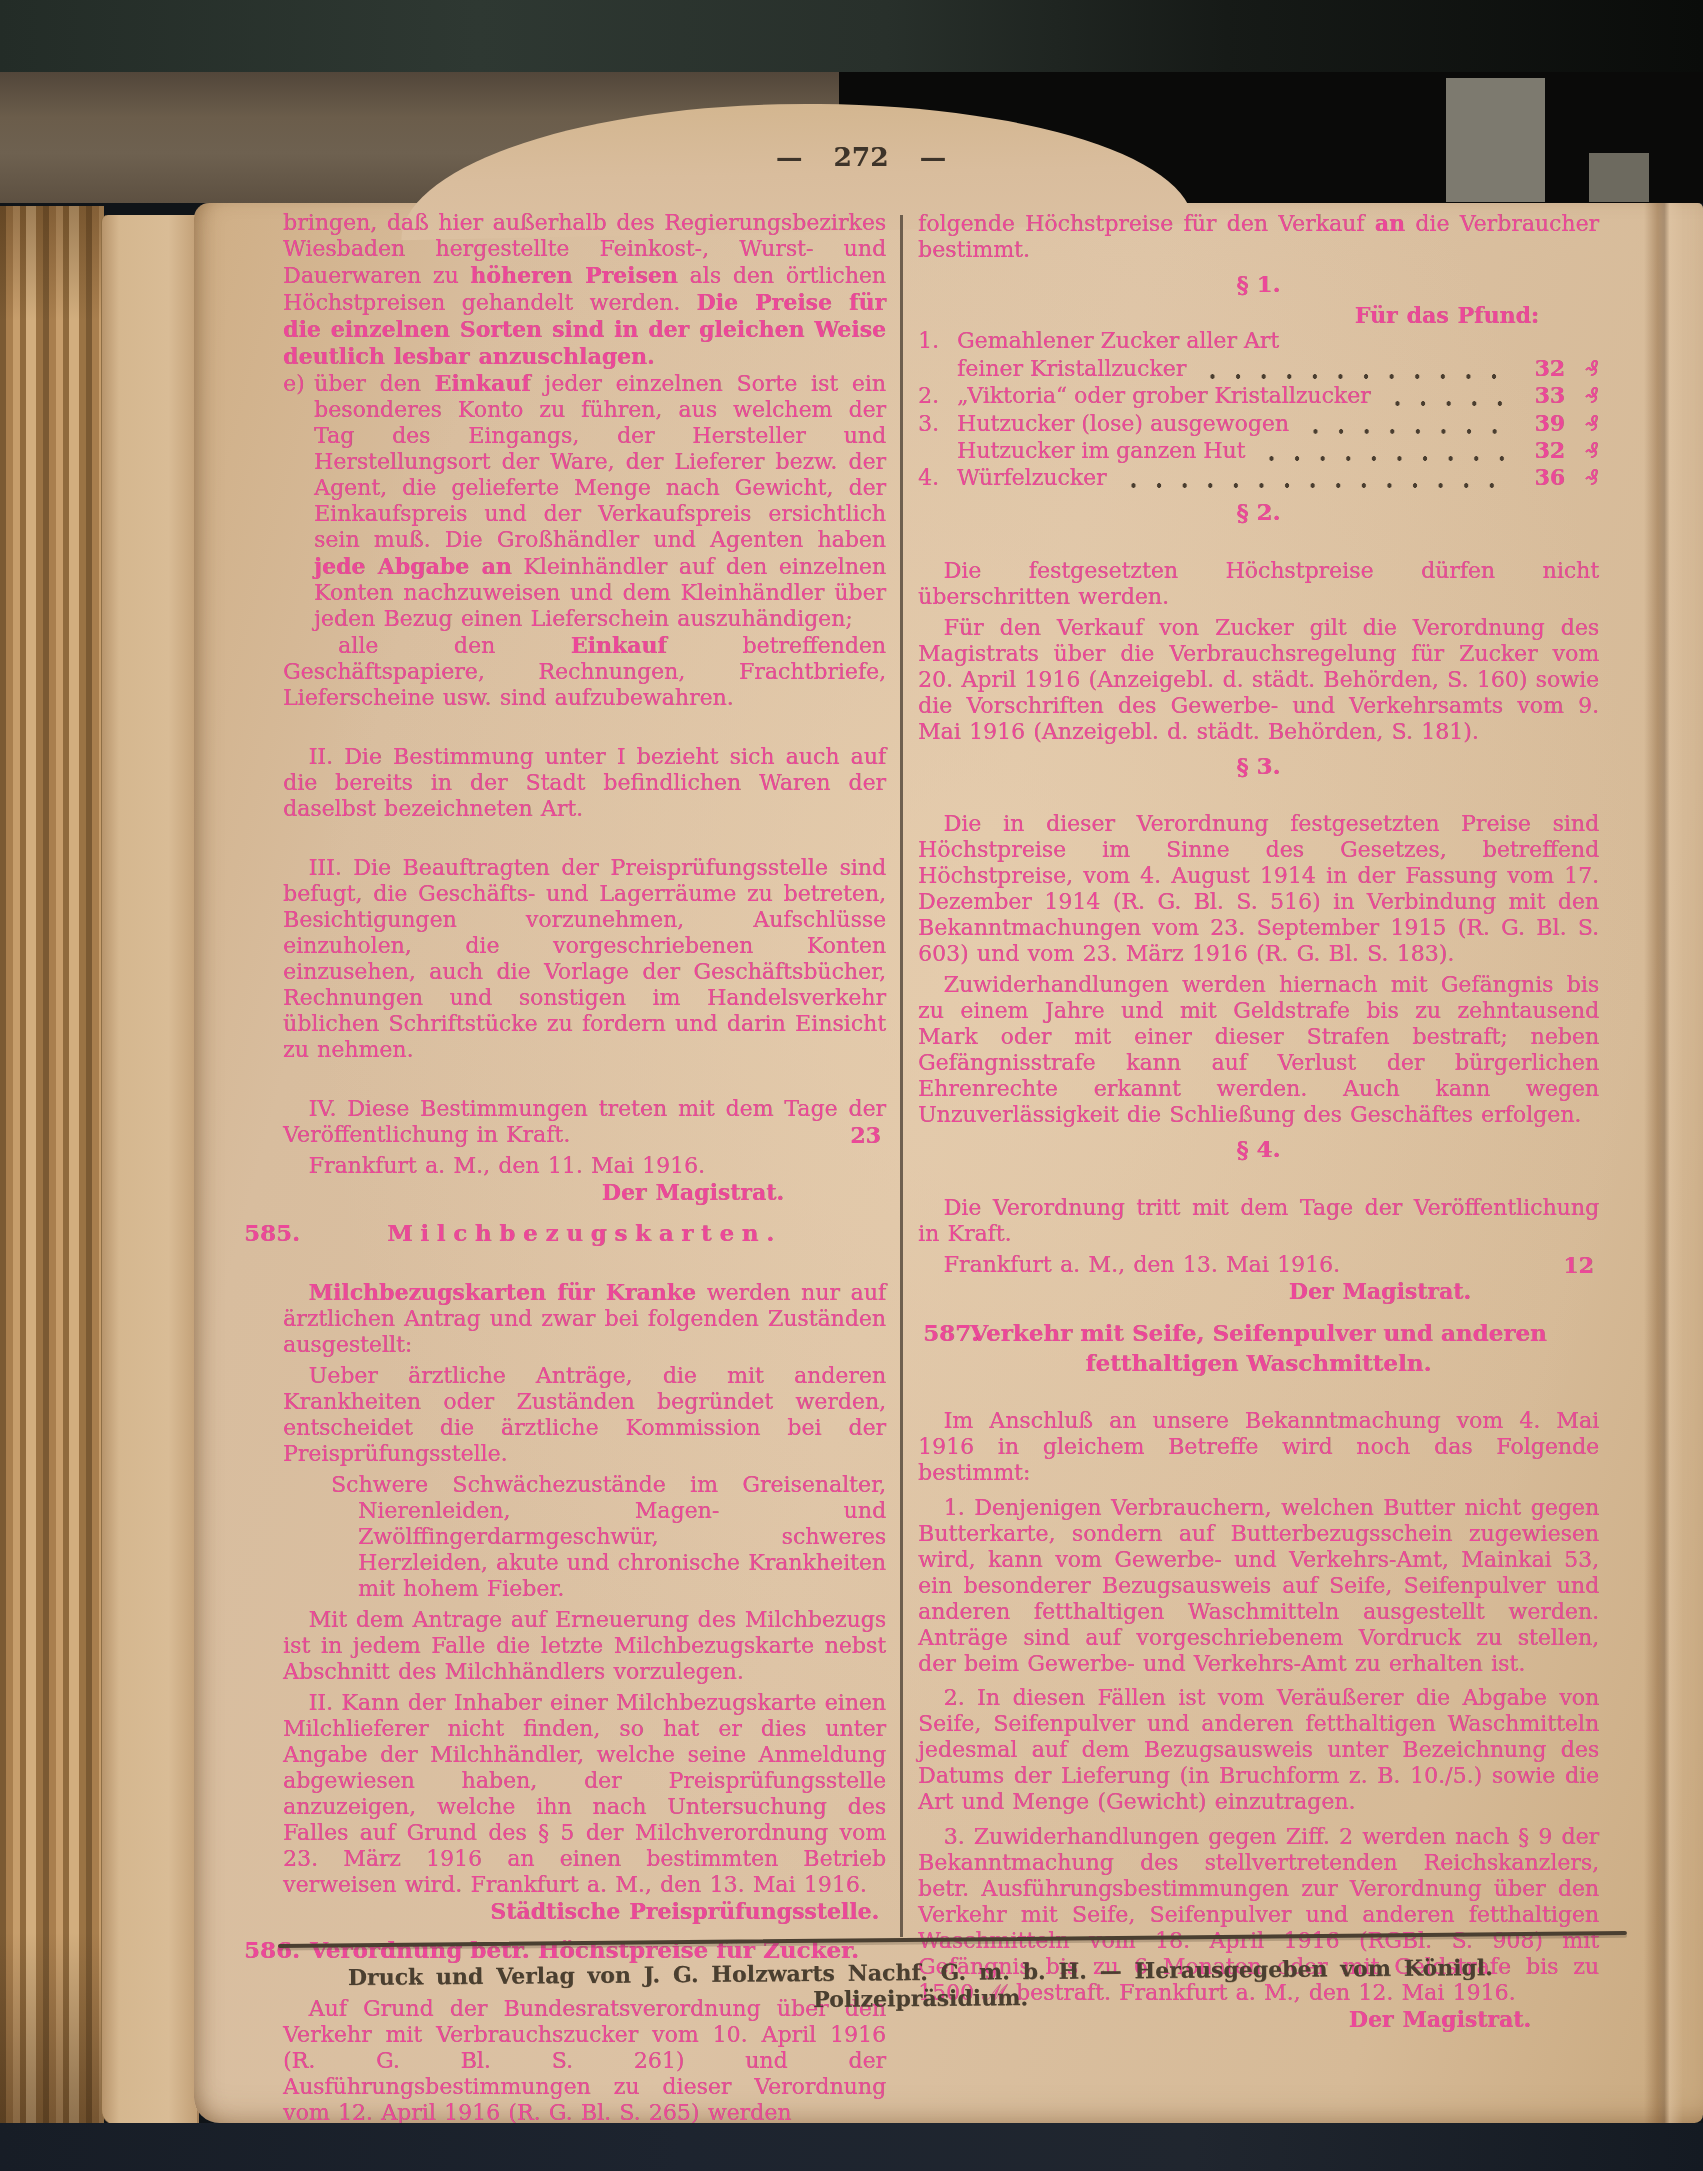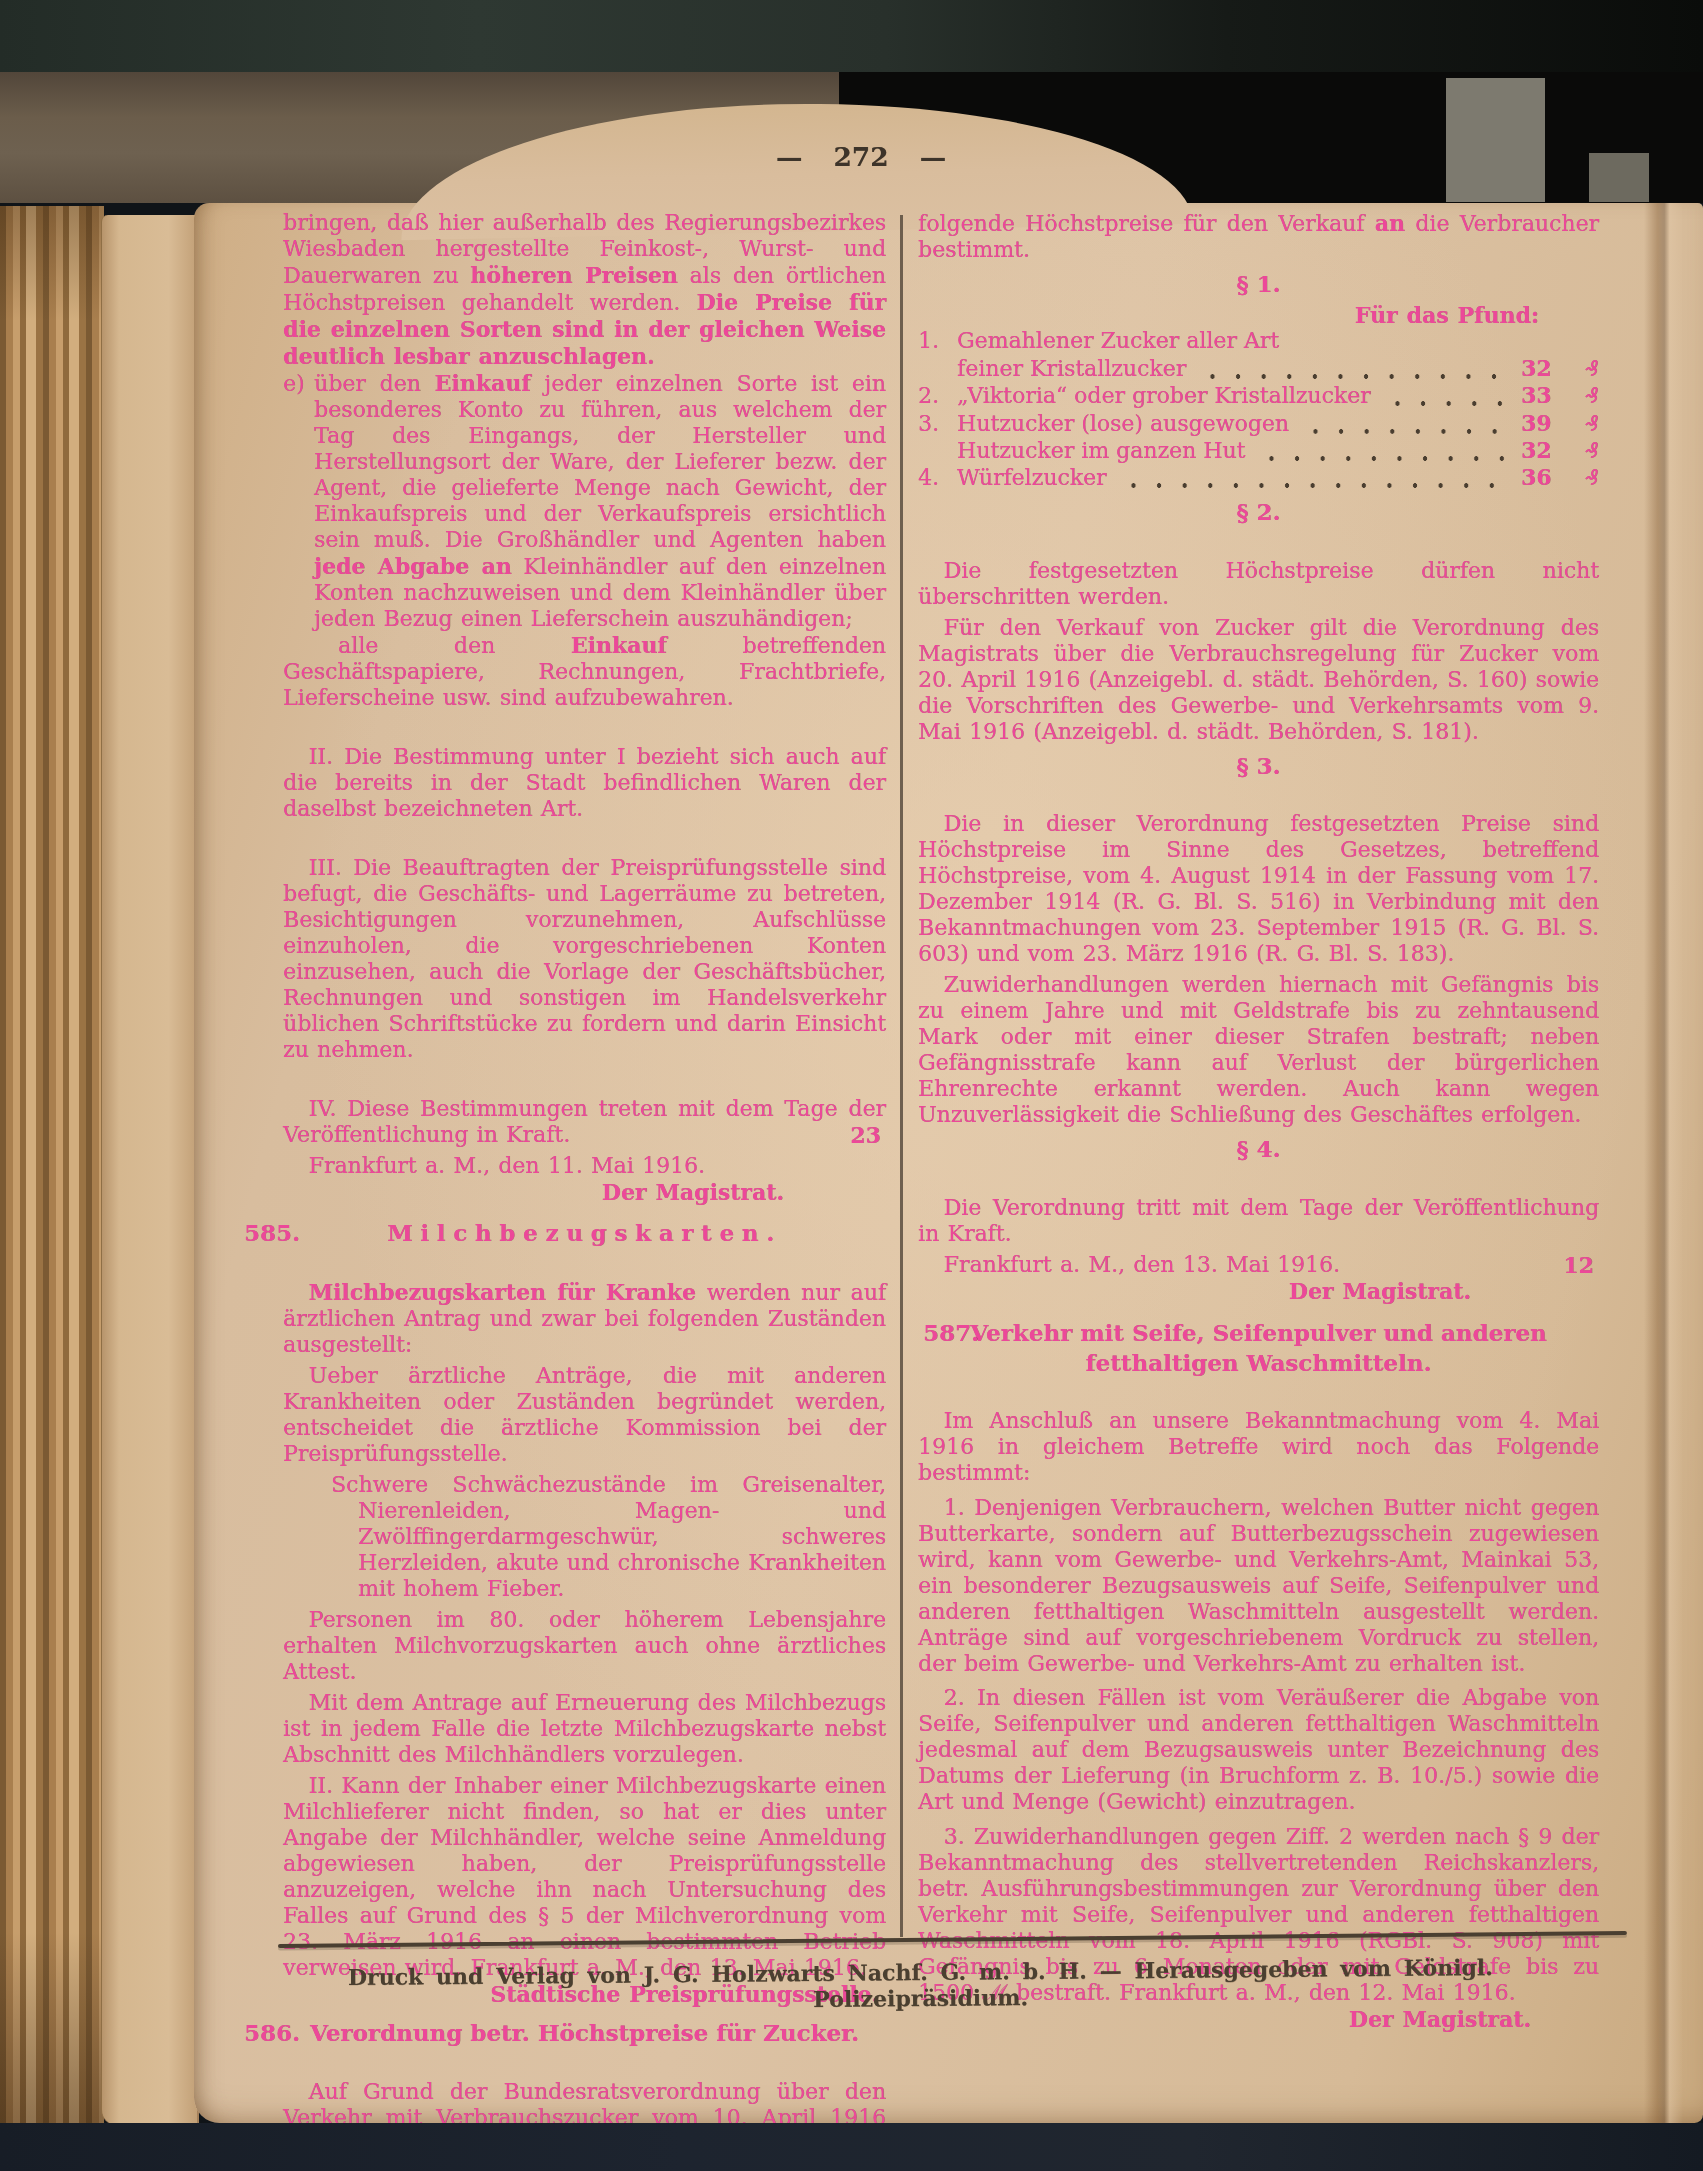--- a/index.html
+++ b/index.html
@@ -65,21 +65,21 @@
 
   .par-head{text-align:center;font-weight:bold;font-size:23px;line-height:25.6px;margin:7.7px 0 6px 0;}
   .pfund{text-align:right;font-weight:bold;padding-right:60px;}
 
   .row{display:flex;align-items:baseline;font-size:22px;line-height:26.4px;}
   .row .no{flex:none;width:39px;}
   .row .lbl{flex:none;}
   .row .leader{flex:1;align-self:flex-end;height:17px;margin:0 8.5px 2.6px 12px;
     background-image:radial-gradient(circle,#4a3e30 2px,rgba(0,0,0,0) 2.5px);
     background-size:25.6px 6.8px;background-repeat:repeat-x;background-position:1.7px bottom;}
-  .row .price{flex:none;width:44px;font-weight:bold;}
+  .row .price{flex:none;width:44px;text-align:right;font-weight:bold;}
   .row .pf{flex:none;width:34px;text-align:right;font-family:"DejaVu Sans",sans-serif;font-style:italic;}
 
   #footer-rule{left:278px;top:1944px;width:1349px;height:4.3px;background:#4a3f31;
     transform:rotate(-0.55deg);transform-origin:left center;border-radius:2.6px;z-index:4;
     box-shadow:0 2.6px 0 rgba(74,63,49,.25);}
   #footer-text{left:256px;top:1959px;width:1329px;text-align:center;font-size:22px;font-weight:bold;
     transform:rotate(-0.5deg);color:#4a3f30;z-index:4;word-spacing:5.1px;}
 
   .gap6{margin-top:5.1px;} .gap10{margin-top:8.5px;}
 </style>
@@ -124,21 +124,20 @@
     <div class="t ind gap6">Frankfurt a. M., den 11. Mai 1916.</div>
     <div class="t sig" style="padding-right:102px;">Der Magistrat.</div>
 
     <div class="sec-head">
       <span class="sec-no">585.</span>
       <div class="sec-title sp">Milchbezugskarten.</div>
     </div>
     <div class="t ind"><span class="b">Milchbezugskarten für Kranke</span><span> werden nur auf ärztlichen Antrag und zwar bei folgenden Zuständen ausgestellt:</span></div>
     <div class="t ind gap6">Ueber ärztliche Anträge, die mit anderen Krankheiten oder Zuständen begründet werden, entscheidet die ärztliche Kommission bei der Preisprüfungsstelle.</div>
     <div class="t gap6" style="margin-left:75px;text-indent:-27px;">Schwere Schwächezustände im Greisenalter, Nierenleiden, Magen- und Zwölffingerdarmgeschwür, schweres Herzleiden, akute und chronische Krankheiten mit hohem Fieber.</div>
-    <div class="t ind gap6">Personen im 80. oder höherem Lebensjahre erhalten Milchvorzugskarten auch ohne ärztliches Attest.</div>
     <div class="t ind gap6">Mit dem Antrage auf Erneuerung des Milchbezugs ist in jedem Falle die letzte Milchbezugskarte nebst Abschnitt des Milchhändlers vorzulegen.</div>
     <div class="t ind gap6">II. Kann der Inhaber einer Milchbezugskarte einen Milchlieferer nicht finden, so hat er dies unter Angabe der Milchhändler, welche seine Anmeldung abgewiesen haben, der Preisprüfungsstelle anzuzeigen, welche ihn nach Untersuchung des Falles auf Grund des § 5 der Milchverordnung vom 23. März 1916 an einen bestimmten Betrieb verweisen wird.  Frankfurt a. M., den 13. Mai 1916.</div>
     <div class="t sig" style="padding-right:6.8px;">Städtische Preisprüfungsstelle.</div>
 
     <div class="sec-head" style="margin-top:12px;">
       <span class="sec-no">586.</span>
       <div class="sec-title">Verordnung betr. Höchstpreise für Zucker.</div>
     </div>
     <div class="t ind">Auf Grund der Bundesratsverordnung über den Verkehr mit Verbrauchszucker vom 10. April 1916 (R. G. Bl. S. 261) und der Ausführungsbestimmungen zu dieser Verordnung vom 12. April 1916 (R. G. Bl. S. 265) werden</div>
   </div>

